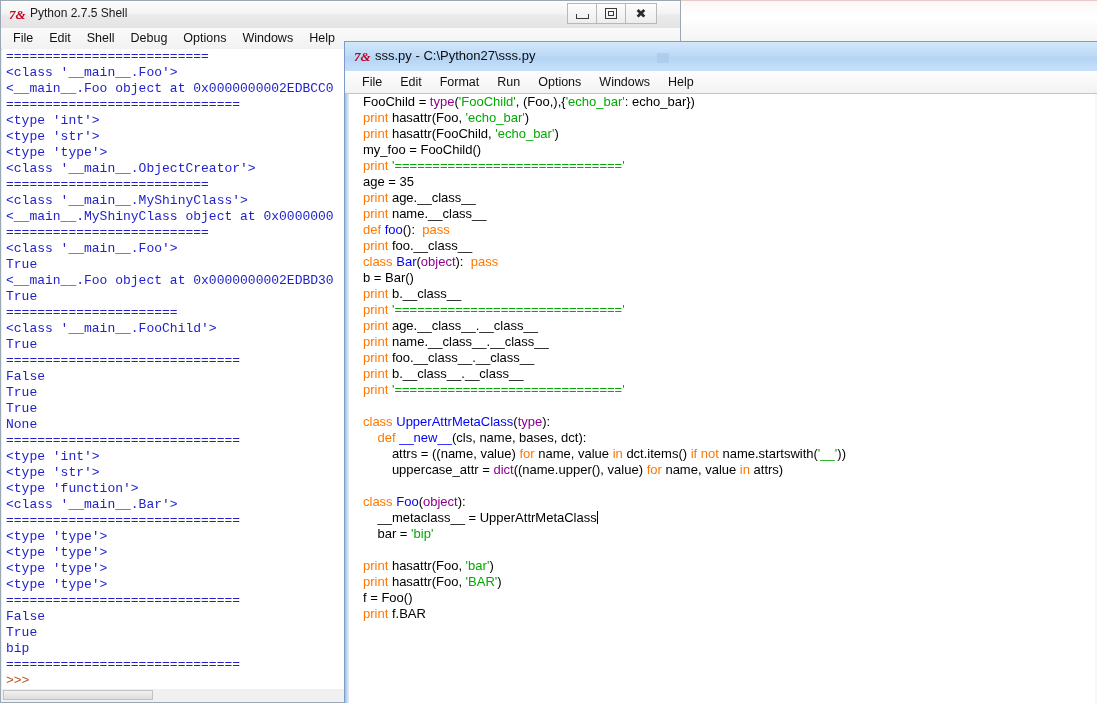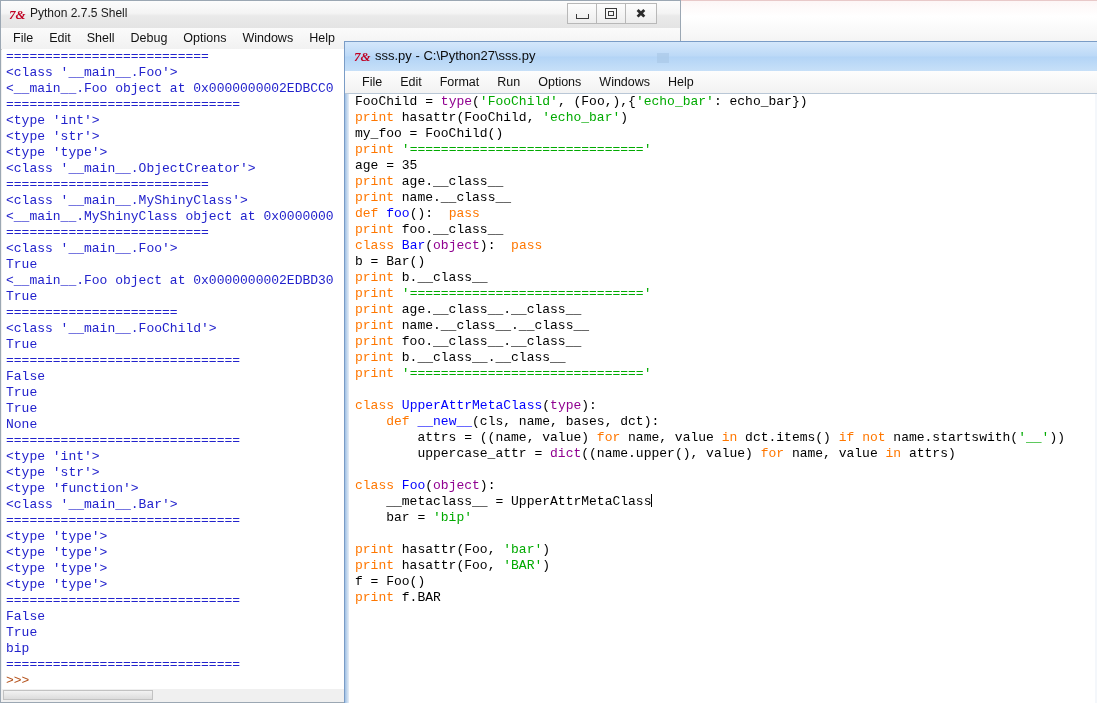--- a/index.html
+++ b/index.html
@@ -140,25 +140,25 @@
   .ed-menu-item {
     font-size:12.5px; color:#111; padding:0 9px; line-height:22px; cursor:default; white-space:nowrap;
   }
 
   .ed-code {
     position:absolute; left:4px; top:52px; right:2px; bottom:0;
     background:#ffffff;
     overflow:hidden;
   }
   .code-line {
-    font-family:Liberation Mono, monospace;
+    font-family:Liberation Sans, sans-serif;
     font-size:13px;
     line-height:16px;
     white-space:pre;
-    padding-left:6px;
+    padding-left:14px;
     color:#000000;
   }
   
   .kw   { color:#ff7700; }   
   .str  { color:#00aa00; }   
   .bi   { color:#900090; }   
   .defn { color:#0000ff; }   
   .cur  { display:inline-block; width:1px; height:13px; background:#000; vertical-align:-2px; }
 
   .ed-left-edge {
@@ -278,20 +278,21 @@
           <div class="ed-menu-item">Windows</div>
           <div class="ed-menu-item">Help</div>
         </div>
     </div>
 
     <div class="ed-left-edge"></div>
 
     <div class="ed-code">
       <div id="code-lines">
           <div class="code-line"><span>FooChild = </span><span class="bi">type</span><span>(</span><span class="str">'FooChild'</span><span>, (Foo,),{</span><span class="str">'echo_bar'</span><span>: echo_bar})</span></div>
+          <div class="code-line"><span class="kw">print</span><span> hasattr(Foo, </span><span class="str">'echo_bar'</span><span>)</span></div>
           <div class="code-line"><span class="kw">print</span><span> hasattr(FooChild, </span><span class="str">'echo_bar'</span><span>)</span></div>
           <div class="code-line"><span>my_foo = FooChild()</span></div>
           <div class="code-line"><span class="kw">print</span><span> </span><span class="str">'=============================='</span></div>
           <div class="code-line"><span>age = 35</span></div>
           <div class="code-line"><span class="kw">print</span><span> age.__class__</span></div>
           <div class="code-line"><span class="kw">print</span><span> name.__class__</span></div>
           <div class="code-line"><span class="kw">def</span><span> </span><span class="defn">foo</span><span>():  </span><span class="kw">pass</span></div>
           <div class="code-line"><span class="kw">print</span><span> foo.__class__</span></div>
           <div class="code-line"><span class="kw">class</span><span> </span><span class="defn">Bar</span><span>(</span><span class="bi">object</span><span>):  </span><span class="kw">pass</span></div>
           <div class="code-line"><span>b = Bar()</span></div>

